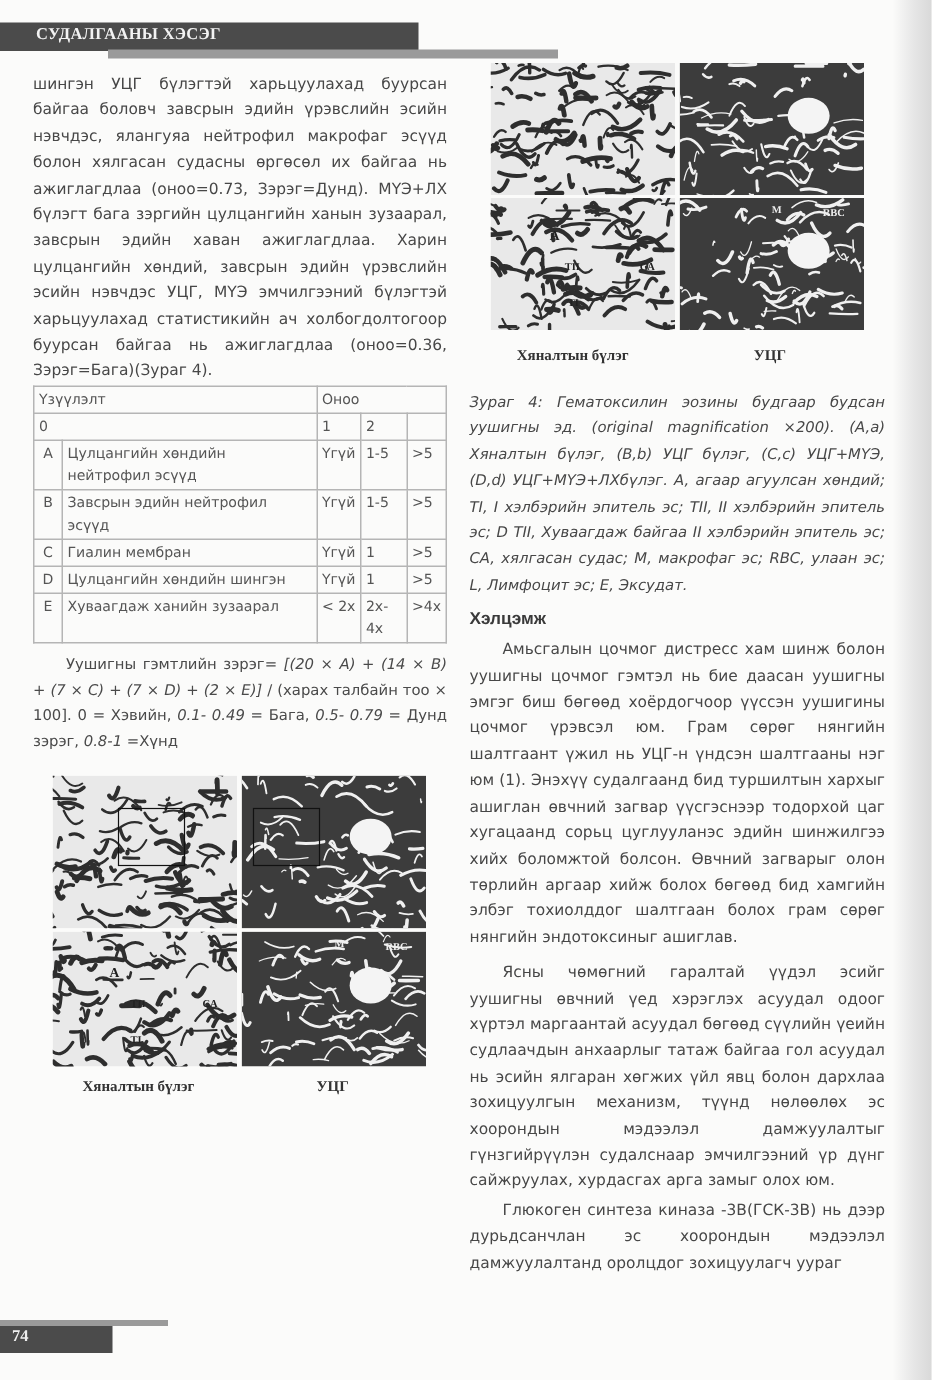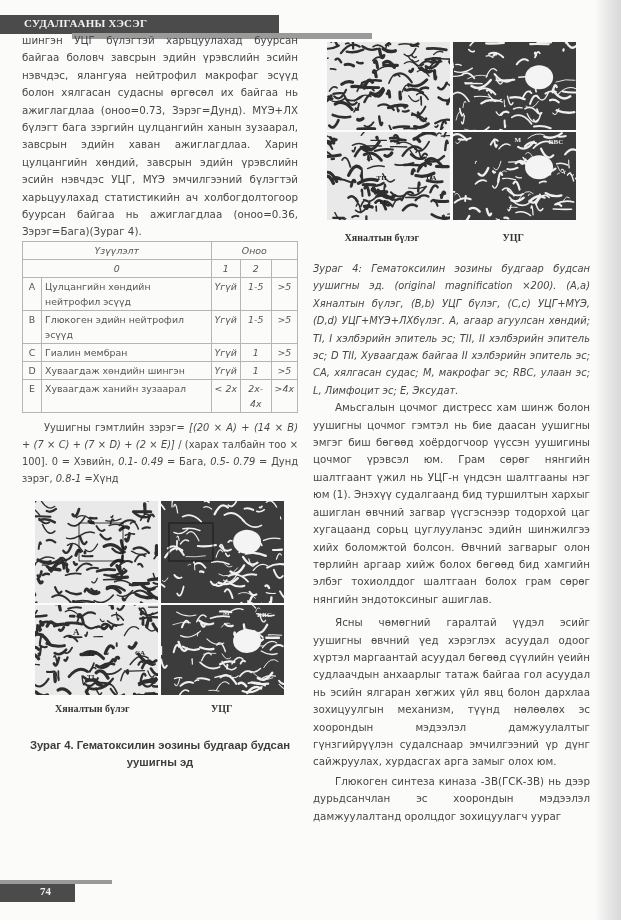--- a/index.html
+++ b/index.html
@@ -23,40 +23,40 @@
     position: absolute; left: 24px; top: 17px;
     font-family: Liberation Serif, serif; font-weight: bold;
     font-size: 11px; color: #f2f2f2; letter-spacing: 0.2px;
   }
   .hdr-underline {
     position: absolute; left: 72px; top: 33px; width: 300px; height: 6px;
     background: #9a9a9a;
   }
   
   .col { position: absolute; }
-  .col-left { left: 22px; top: 32px; width: 276px; }
+  .col-left { left: 22px; top: 48px; width: 276px; }
   .col-right { left: 313px; top: 20px; width: 277px; }
   p.body {
     margin: 0; font-size: 10.3px; line-height: 17.4px;
     text-align: justify; color: #474747;
   }
   p.indent { text-indent: 22px; }
   .tbl-caption {
     font-family: "Liberation Sans", sans-serif; font-weight: bold;
     font-size: 11.2px; color: #3a3a3a; margin: 10px 0 6px 0;
   }
   table.score {
     border-collapse: collapse; width: 276px;
     font-size: 9.4px; color: #555;
   }
   table.score td {
     border: 1px solid #b5b5b5; padding: 1px 3px; line-height: 15px;
     vertical-align: top;
   }
-  table.score td.c { text-align: center; font-style: italic; }
+  table.score td.c { text-align: left; }
   table.score td.lbl { width: 12px; text-align: center; }
   .formula {
     font-size: 9.9px; line-height: 17px; color: #4a4a4a; margin-top: 6px;
     text-align: justify;
   }
   .formula .it { font-style: italic; }
   
   .fig {
     position: relative; width: 250px; height: 208px; margin: 0 auto;
   }
@@ -81,21 +81,21 @@
   }
   
   .ftr-line {
     position: absolute; left: 0; top: 880px; width: 112px; height: 4px; background: #9a9a9a;
   }
   .ftr-box {
     position: absolute; left: 0; top: 884px; width: 75px; height: 18px; background: #4b4b4b;
   }
   .ftr-num {
     position: absolute; left: 8px; top: 885px; font-family: "Liberation Serif", serif;
-    font-weight: bold; font-size: 11px; color: #eee; margin-left: 32px;
+    font-weight: bold; font-size: 11px; color: #eee;
   }
 </style>
 </head>
 <body>
 
 <div class="binding"></div>
 
 <div class="hdr-bar"></div>
 <div class="hdr-underline"></div>
 <div class="hdr-title">СУДАЛГААНЫ ХЭСЭГ</div>
@@ -117,35 +117,35 @@
     </tr>
     <tr>
       <td class="lbl">A</td>
       <td>Цулцангийн хөндийн нейтрофил эсүүд</td>
       <td class="c">Үгүй</td>
       <td class="c">1-5</td>
       <td class="c">&gt;5</td>
     </tr>
     <tr>
       <td class="lbl">B</td>
-      <td>Глюкоген эдийн нейтрофил эсүүд</td>
+      <td>Завсрын эдийн нейтрофил эсүүд</td>
       <td class="c">Үгүй</td>
       <td class="c">1-5</td>
       <td class="c">&gt;5</td>
     </tr>
     <tr>
       <td class="lbl">C</td>
       <td>Гиалин мембран</td>
       <td class="c">Үгүй</td>
       <td class="c">1</td>
       <td class="c">&gt;5</td>
     </tr>
     <tr>
       <td class="lbl">D</td>
-      <td>Хуваагдаж хөндийн шингэн</td>
+      <td>Цулцангийн хөндийн шингэн</td>
       <td class="c">Үгүй</td>
       <td class="c">1</td>
       <td class="c">&gt;5</td>
     </tr>
     <tr>
       <td class="lbl">E</td>
       <td>Хуваагдаж ханийн зузаарал</td>
       <td class="c">&lt; 2x</td>
       <td class="c">2x-4x</td>
       <td class="c">&gt;4x</td>
@@ -546,21 +546,20 @@
           <path d="M82.82368489384994,19.51633560426192 q1.3451227651397901,10.469734015380718 2.6902455302795802,5.234867007690359" stroke="#f0f0f0" stroke-width="2.3325499504176435" fill="none" stroke-linecap="round"></path>
           <ellipse cx="86.1" cy="36" rx="14" ry="12" fill="#f4f4f4"></ellipse>
         </svg>
       <span class="fig-lbl" style="left:62px;top:4px;font-size:7px;color:#eee">M</span>
       <span class="fig-lbl" style="left:96px;top:6px;font-size:7px;color:#eee">RBC</span>
     </div>
     <span class="fig-lbl" style="left:20px;top:202px;">Хяналтын бүлэг</span>
     <span class="fig-lbl" style="left:176px;top:202px;">УЦГ</span>
   </div>
   <div style="height:28px"></div>
-  <div class="fig-caption-bold">Зураг 4. Гематоксилин эозины будгаар будсан уушигны эд</div>
 </div>
 
 <div class="col col-right">
   <div class="fig" style="width:250px;height:210px;margin-top:22px;">
     <div class="panel" style="left:0;top:0;">
       <svg width="123" height="88" class="tissue light">
           <rect width="123" height="88" fill="#e9e9e9"></rect>
           <path d="M58.9644470065501,3.191853149972719 q2.1537625716568543,-2.3973554655884914 4.3075251433137085,-1.1986777327942457" stroke="#2e2e2e" stroke-width="2.2722499998027925" fill="none" stroke-linecap="round"></path>
           <path d="M61.821785399524295,41.31541947025379 q5.51259134478177,-13.828126398686438 11.02518268956354,-6.914063199343219" stroke="#2e2e2e" stroke-width="1.5677013260942896" fill="none" stroke-linecap="round"></path>
           <path d="M8.733112154745601,27.485246810582694 q-2.6037229435553053,-1.0799791767075468 -5.207445887110611,-0.5399895883537734" stroke="#2e2e2e" stroke-width="1.7335074711903067" fill="none" stroke-linecap="round"></path>
@@ -945,20 +944,21 @@
         </svg>
       <span class="fig-lbl" style="left:62px;top:4px;font-size:7px;color:#eee">M</span>
       <span class="fig-lbl" style="left:96px;top:6px;font-size:7px;color:#eee">RBC</span>
     </div>
     <span class="fig-lbl" style="left:18px;top:190px;">Хяналтын бүлэг</span>
     <span class="fig-lbl" style="left:176px;top:190px;">УЦГ</span>
   </div>
   <div style="height:8px"></div>
   <div class="fig-caption">Зураг 4: Гематоксилин эозины будгаар будсан уушигны эд. (original magnification ×200). (A,a) Хяналтын бүлэг, (B,b) УЦГ бүлэг, (C,c) УЦГ+МҮЭ, (D,d) УЦГ+МҮЭ+ЛХбүлэг. A, агаар агуулсан хөндий; TI, I хэлбэрийн эпитель эс; TII, II хэлбэрийн эпитель эс; D TII, Хуваагдаж байгаа II хэлбэрийн эпитель эс; CA, хялгасан судас; M, макрофаг эс; RBC, улаан эс; L, Лимфоцит эс; E, Эксудат.</div>
 
+  <div class="section-h">Хэлцэмж</div>
   <p class="body indent">Амьсгалын цочмог дистресс хам шинж болон уушигны цочмог гэмтэл нь бие даасан уушигны эмгэг биш бөгөөд хоёрдогчоор үүссэн уушигины цочмог үрэвсэл юм. Грам сөрөг нянгийн шалтгаант үжил нь УЦГ-н үндсэн шалтгааны нэг юм (1). Энэхүү судалгаанд бид туршилтын хархыг ашиглан өвчний загвар үүсгэснээр тодорхой цаг хугацаанд сорьц цуглууланэс эдийн шинжилгээ хийх боломжтой болсон. Өвчний загварыг олон төрлийн аргаар хийж болох бөгөөд бид хамгийн элбэг тохиолддог шалтгаан болох грам сөрөг нянгийн эндотоксиныг ашиглав.</p>
   <p class="body indent" style="margin-top:6px">Ясны чөмөгний гаралтай үүдэл эсийг уушигны өвчний үед хэрэглэх асуудал одоог хүртэл маргаантай асуудал бөгөөд сүүлийн үеийн судлаачдын анхаарлыг татаж байгаа гол асуудал нь эсийн ялгаран хөгжих үйл явц болон дархлаа зохицуулгын механизм, түүнд нөлөөлөх эс хоорондын мэдээлэл дамжуулалтыг гүнзгийрүүлэн судалснаар эмчилгээний үр дүнг сайжруулах, хурдасгах арга замыг олох юм.</p>
   <p class="body indent" style="margin-top:2px">Глюкоген синтеза киназа -3В(ГСК-3В) нь дээр дурьдсанчлан эс хоорондын мэдээлэл дамжуулалтанд оролцдог зохицуулагч уураг</p>
 </div>
 
 <div class="ftr-line"></div>
 <div class="ftr-box"></div>
 <div class="ftr-num">74</div>
 
 </body></html>

